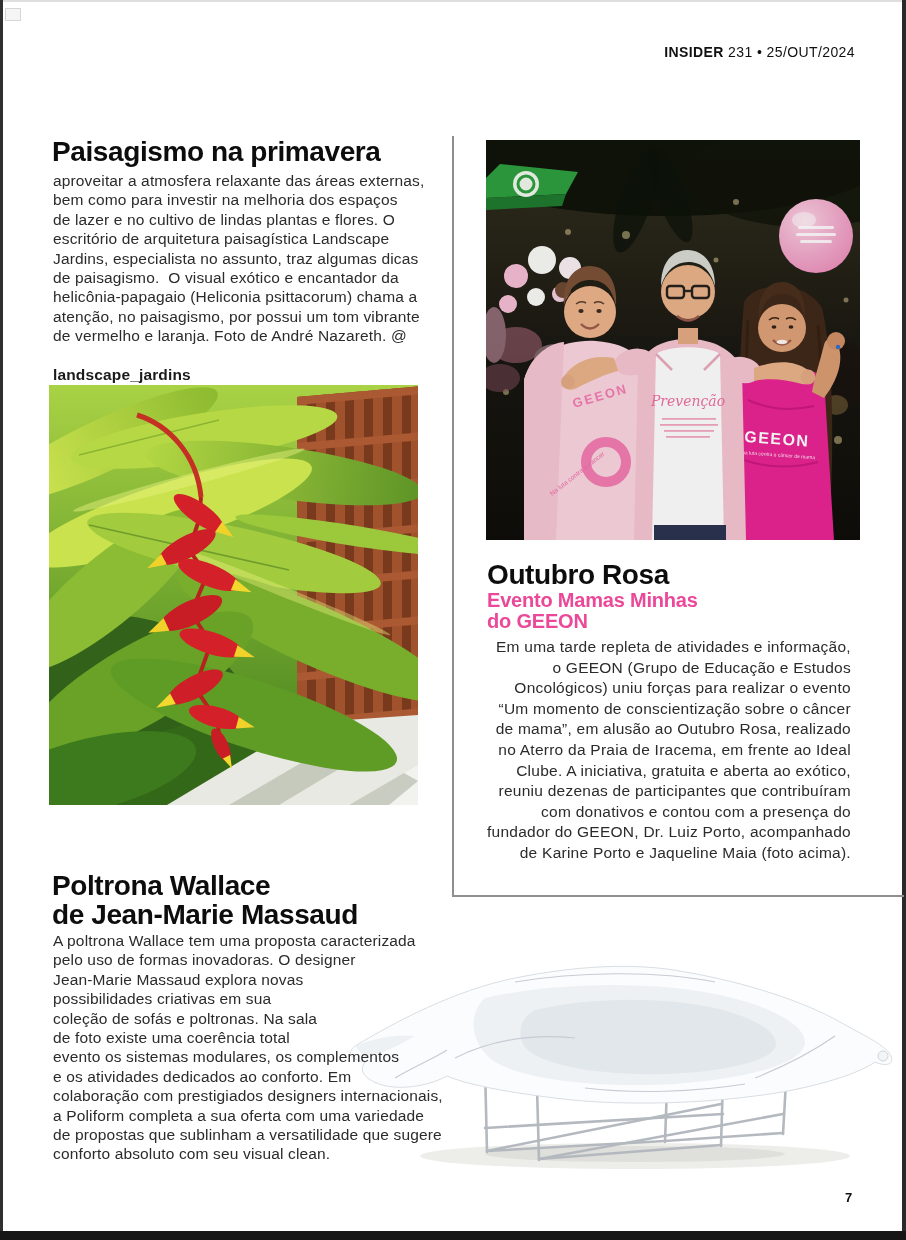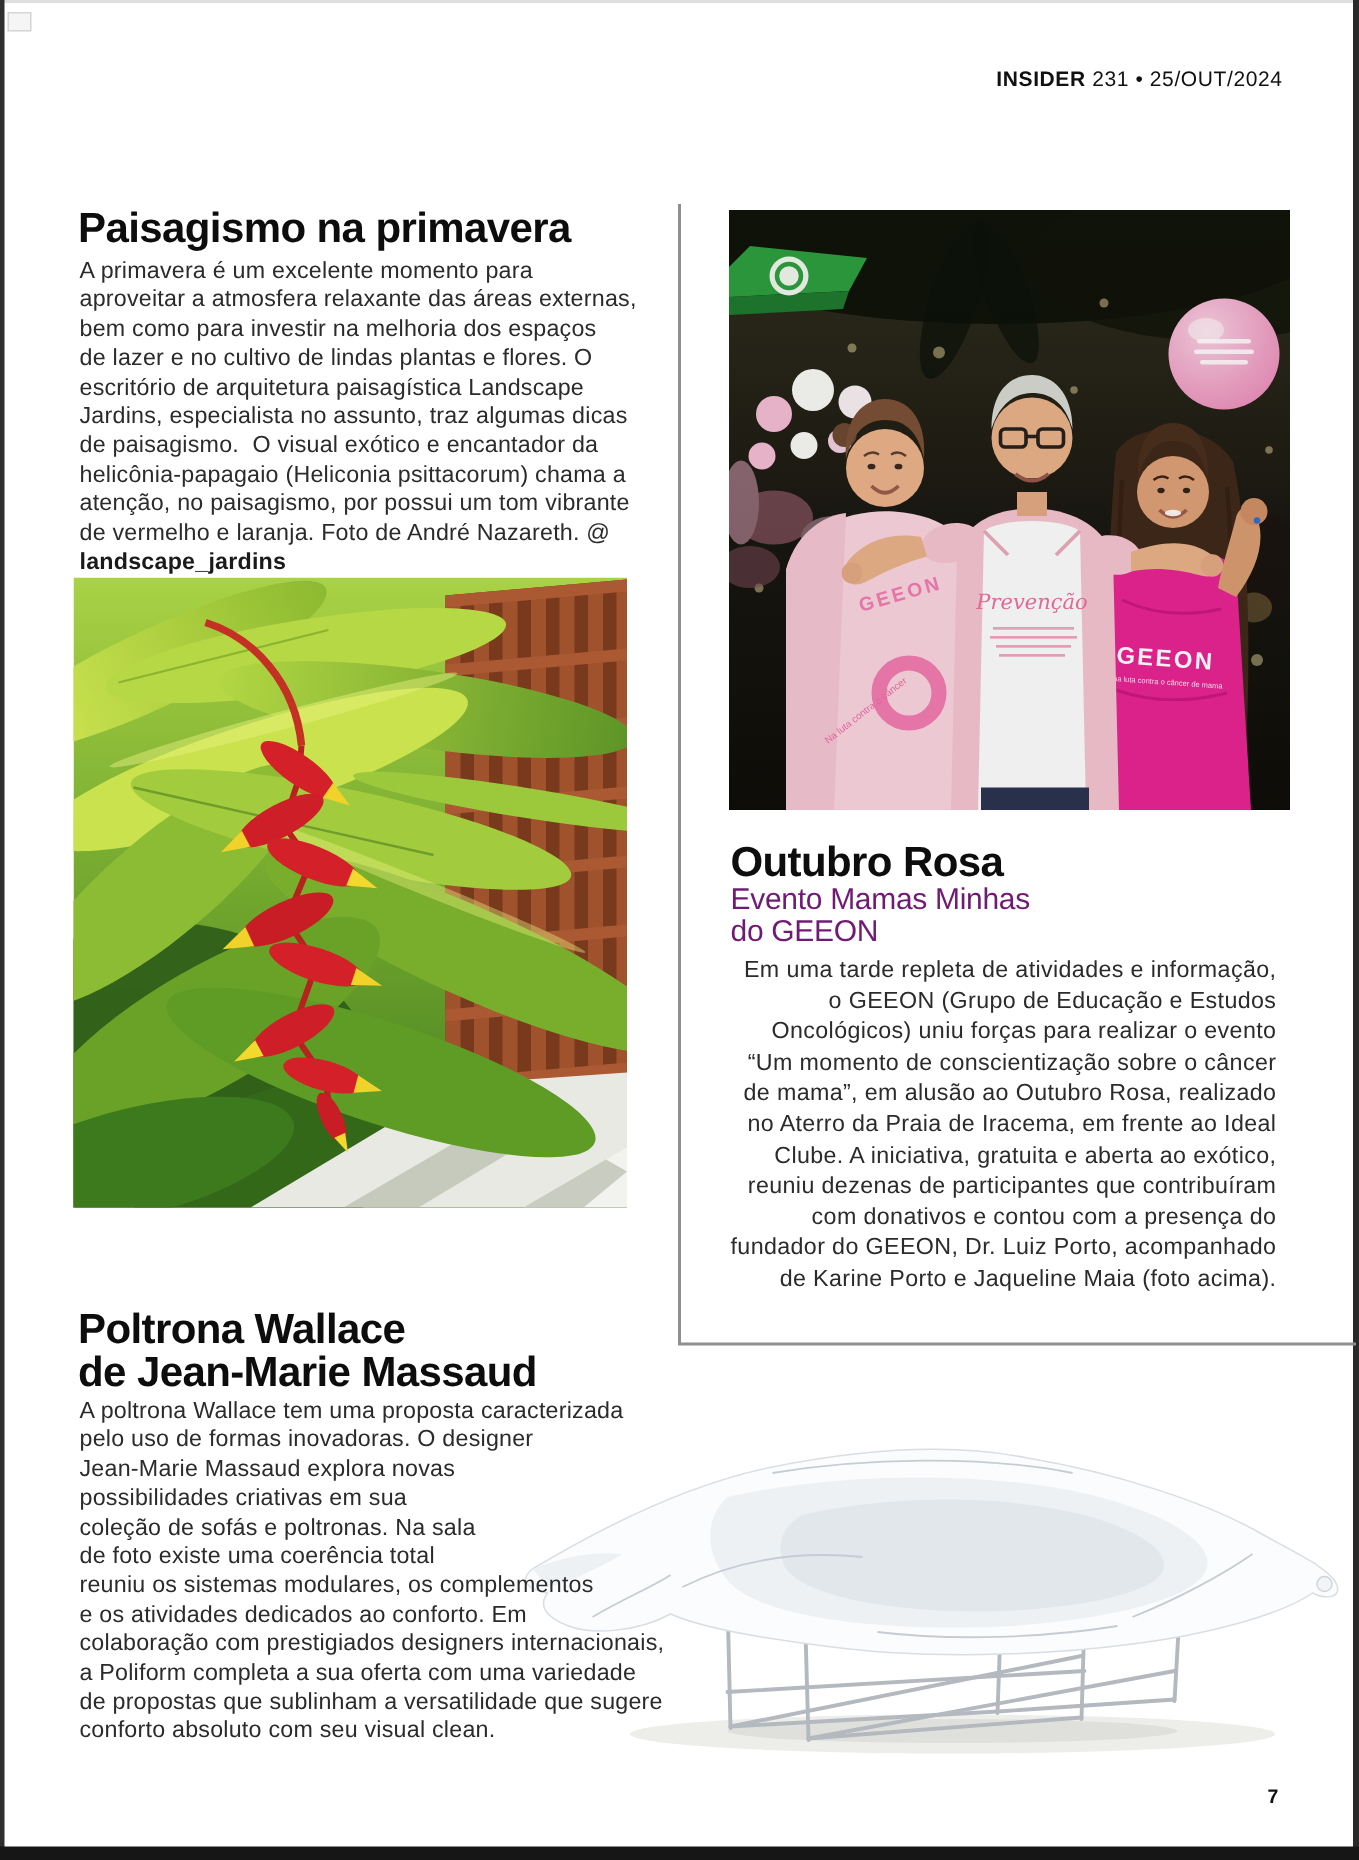--- a/index.html
+++ b/index.html
@@ -12,21 +12,21 @@
   .edge-left{left:0;top:0;width:3px;height:1240px;background:#2f2f2f;}
   .edge-right{left:902px;top:0;width:4px;height:1240px;background:#2a2a2a;}
   .edge-bottom{left:0;top:1231px;width:906px;height:9px;background:#161616;}
   .edge-top{left:0;top:0;width:906px;height:2px;background:#c4c4c4;opacity:.55;}
   .artifact{left:5px;top:8px;width:14px;height:11px;background:#f3f3f3;border:1px solid #cccccc;opacity:.8;}
   
   .header{top:44px;right:51px;font-size:14px;letter-spacing:.4px;color:#111;white-space:nowrap;}
   .header .brand{font-weight:700;}
   
   .h1{font-weight:700;color:#0d0d0d;font-size:28px;line-height:29px;letter-spacing:-.4px;}
-  .h2{font-weight:400;color:#701a75;font-size:20px;line-height:20.5px;letter-spacing:-.2px;}
+  .h2{font-weight:700;color:#ec4899;font-size:20px;line-height:20.5px;letter-spacing:-.2px;}
   
   .body-lines .tline{white-space:pre;font-size:15.5px;line-height:19.4px;letter-spacing:.15px;color:#2b2b2b;}
   .body-lines.wide .tline{line-height:20.6px;letter-spacing:.25px;text-align:right;}
   .bold-line{font-size:15.5px;line-height:19.4px;font-weight:700;color:#1a1a1a;letter-spacing:.15px;white-space:pre;}
   
   .div-v{left:452px;top:136px;width:2px;height:760px;background:#8f8f8f;}
   .div-h{left:452px;top:895px;width:452px;height:2px;background:#8f8f8f;}
   .pagenum{left:845px;top:1190px;font-size:13px;font-weight:700;color:#111;}
   svg{display:block;}
 </style>
@@ -45,21 +45,20 @@
     <span class="brand">INSIDER</span>
     <span> </span>
     <span>231 • 25/OUT/2024</span>
   </div>
 
   <div class="abs div-v"></div>
   <div class="abs div-h"></div>
 
   <div class="abs h1" style="left:52px;top:137px;">Paisagismo na primavera</div>
   <div class="abs body-lines" style="left:53px;top:171px;">
-      <div class="tline">A primavera é um excelente momento para</div>
       <div class="tline">aproveitar a atmosfera relaxante das áreas externas,</div>
       <div class="tline">bem como para investir na melhoria dos espaços</div>
       <div class="tline">de lazer e no cultivo de lindas plantas e flores. O</div>
       <div class="tline">escritório de arquitetura paisagística Landscape</div>
       <div class="tline">Jardins, especialista no assunto, traz algumas dicas</div>
       <div class="tline">de paisagismo.  O visual exótico e encantador da</div>
       <div class="tline">helicônia-papagaio (Heliconia psittacorum) chama a</div>
       <div class="tline">atenção, no paisagismo, por possui um tom vibrante</div>
       <div class="tline">de vermelho e laranja. Foto de André Nazareth. @</div>
     </div>
@@ -321,21 +320,21 @@
     <div class="h1">Poltrona Wallace</div>
     <div class="h1">de Jean-Marie Massaud</div>
   </div>
   <div class="abs body-lines" style="left:53px;top:931px;z-index:2;">
       <div class="tline">A poltrona Wallace tem uma proposta caracterizada</div>
       <div class="tline">pelo uso de formas inovadoras. O designer</div>
       <div class="tline">Jean-Marie Massaud explora novas</div>
       <div class="tline">possibilidades criativas em sua</div>
       <div class="tline">coleção de sofás e poltronas. Na sala</div>
       <div class="tline">de foto existe uma coerência total</div>
-      <div class="tline">reuniu os sistemas modulares, os complementos</div>
+      <div class="tline">evento os sistemas modulares, os complementos</div>
       <div class="tline">e os atividades dedicados ao conforto. Em</div>
       <div class="tline">colaboração com prestigiados designers internacionais,</div>
       <div class="tline">a Poliform completa a sua oferta com uma variedade</div>
       <div class="tline">de propostas que sublinham a versatilidade que sugere</div>
       <div class="tline">conforto absoluto com seu visual clean.</div>
     </div>
 
   <svg class="abs" style="left:335px;top:938px;z-index:1;" width="565" height="245" viewBox="0 0 565 245" role="img">
     <ellipse cx="300" cy="218" rx="215" ry="13" fill="#ededea"></ellipse>
     <ellipse cx="300" cy="216" rx="150" ry="8" fill="#dfdfdb"></ellipse>

